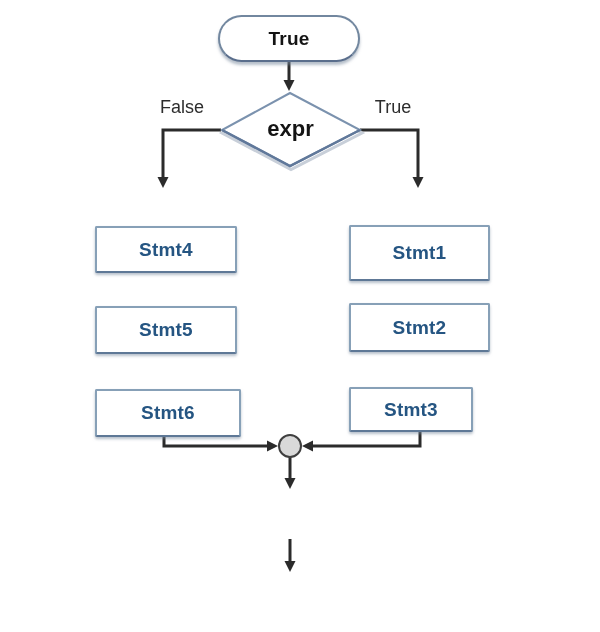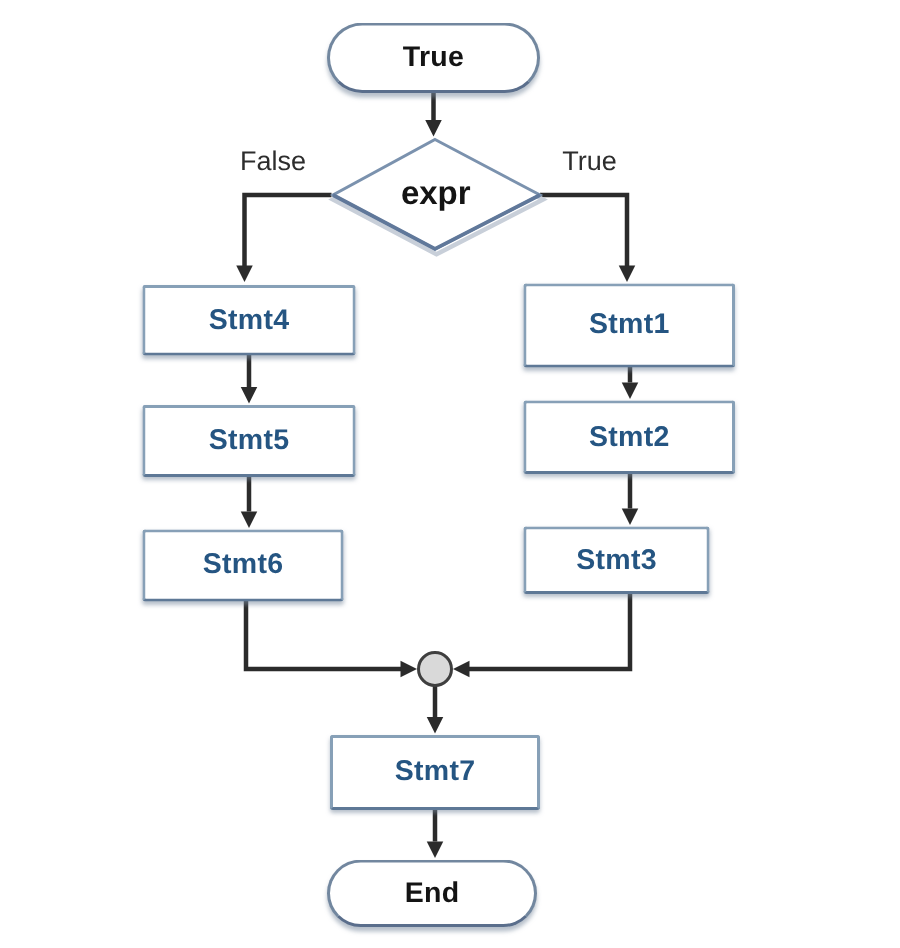--- a/index.html
+++ b/index.html
@@ -22,20 +22,21 @@
     font-weight: bold;
     font-size: 19px;
     letter-spacing: 0.2px;
   }
   .process {
     border: 2px solid #87a0b7;
     border-bottom-color: #5e7896;
     border-radius: 2px;
     box-shadow: 0 2px 3px rgba(122, 138, 158, 0.55);
     color: #255582;
+    margin-top: 36px;
   }
   .terminator {
     border: 2px solid #72879f;
     border-bottom-color: #5a6e8c;
     border-radius: 24px;
     box-shadow: 0 3px 3px rgba(122, 138, 158, 0.55);
     color: #141414;
   }
   .decision-label {
     position: absolute;
@@ -48,21 +49,21 @@
     width: 70px; height: 22px;
     display: flex; align-items: center; justify-content: center;
     font-size: 18px; font-weight: 400; color: #2d2d2d;
   }
   .branch-false { left: 147px; top: 96px; }
   .branch-true  { left: 358px; top: 96px; }
   
   .n-start { left: 218px; top: 15px;  width: 142px; height: 47px; }
   .n-stmt4 { left: 95px;  top: 190px; width: 142px; height: 47px; }
   .n-stmt5 { left: 95px;  top: 270px; width: 142px; height: 48px; }
-  .n-stmt6 { left: 95px;  top: 353px; width: 134px; height: 48px; }
+  .n-stmt6 { left: 95px;  top: 353px; width: 146px; height: 48px; }
   .n-stmt1 { left: 349px; top: 189px; width: 141px; height: 56px; }
   .n-stmt2 { left: 349px; top: 267px; width: 141px; height: 49px; }
   .n-stmt3 { left: 349px; top: 351px; width: 124px; height: 45px; }
   .n-stmt7 { left: 220px; top: 490px; width: 140px; height: 50px; }
   .n-end   { left: 218px; top: 573px; width: 140px; height: 45px; }
 </style>
 </head>
 <body>
 
 <div class="canvas">
@@ -108,17 +109,15 @@
   <div class="branch-label branch-true">True</div>
 
   <div class="node process n-stmt4">Stmt4</div>
   <div class="node process n-stmt5">Stmt5</div>
   <div class="node process n-stmt6">Stmt6</div>
 
   <div class="node process n-stmt1">Stmt1</div>
   <div class="node process n-stmt2">Stmt2</div>
   <div class="node process n-stmt3">Stmt3</div>
 
-  <div class="node process n-stmt7">Stmt7</div>
 
-  <div class="node terminator n-end">End</div>
 
 </div>
 
 </body></html>

